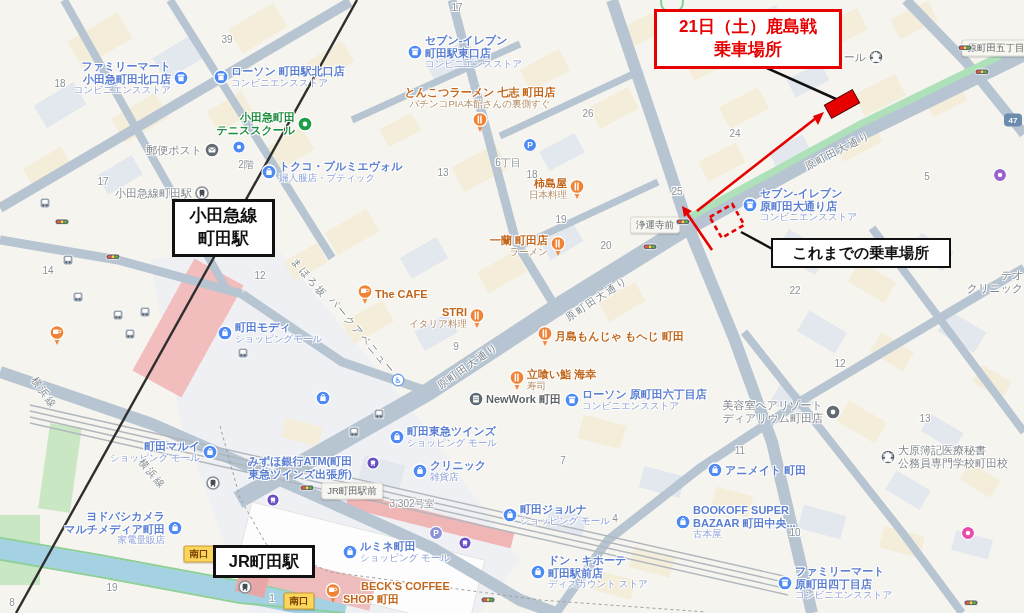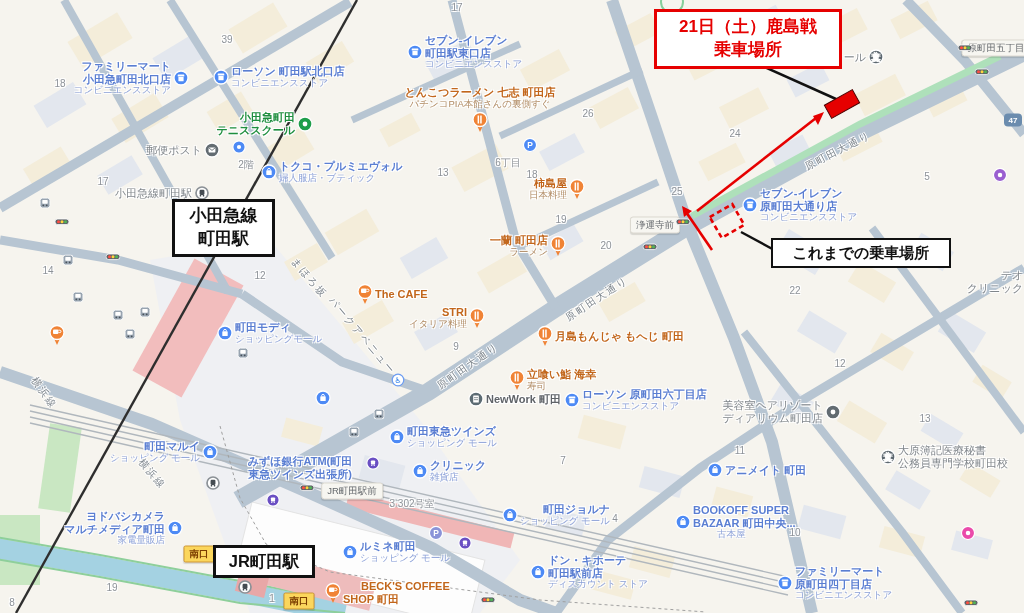--- a/index.html
+++ b/index.html
@@ -343,21 +343,21 @@
       <div class="poi-text halo c-blue" style="right: 859px; top: 528px; transform: translateY(-50%); text-align: right;">
         <span style="display: block;">ヨドバシカメラ</span>
         <span style="display: block;">マルチメディア町田</span>
         <span class="sub" style="display: block;">家電量販店</span>
       </div>
       <div class="icon halo" style="left: 510px; top: 515px;"><svg width="16" height="16" viewBox="0 0 16 16">
           <circle cx="8" cy="8" r="7" fill="#4d8af5" stroke="#fff" stroke-width="1.3"></circle>
           <rect x="5.3" y="6.3" width="5.4" height="4.8" rx="0.6" fill="#fff"></rect>
           <path d="M6.6 6.3 v-0.5 a1.4 1.4 0 0 1 2.8 0 v0.5" fill="none" stroke="#fff" stroke-width="1"></path>
         </svg></div>
-      <div class="poi-text halo c-blue" style="left: 520px; top: 515px; transform: translateY(-50%); text-align: right;">
+      <div class="poi-text halo c-blue" style="left: 520px; top: 515px; transform: translateY(-50%);">
         <span style="display: block;">町田ジョルナ</span>
         <span class="sub" style="display: block;">ショッピング モール</span>
       </div>
       <div class="icon halo" style="left: 350px; top: 552px;"><svg width="16" height="16" viewBox="0 0 16 16">
           <circle cx="8" cy="8" r="7" fill="#4d8af5" stroke="#fff" stroke-width="1.3"></circle>
           <rect x="5.3" y="6.3" width="5.4" height="4.8" rx="0.6" fill="#fff"></rect>
           <path d="M6.6 6.3 v-0.5 a1.4 1.4 0 0 1 2.8 0 v0.5" fill="none" stroke="#fff" stroke-width="1"></path>
         </svg></div>
       <div class="poi-text halo c-blue" style="left: 360px; top: 552px; transform: translateY(-50%);">
         <span style="display: block;">ルミネ町田</span>
@@ -392,21 +392,21 @@
         <span style="display: block;">アニメイト 町田</span>
       </div>
       <div class="icon halo" style="left: 683px; top: 522px;"><svg width="16" height="16" viewBox="0 0 16 16">
           <circle cx="8" cy="8" r="7" fill="#4d8af5" stroke="#fff" stroke-width="1.3"></circle>
           <rect x="5.3" y="6.3" width="5.4" height="4.8" rx="0.6" fill="#fff"></rect>
           <path d="M6.6 6.3 v-0.5 a1.4 1.4 0 0 1 2.8 0 v0.5" fill="none" stroke="#fff" stroke-width="1"></path>
         </svg></div>
       <div class="poi-text halo c-blue" style="left: 693px; top: 522px; transform: translateY(-50%);">
         <span style="display: block;">BOOKOFF SUPER</span>
         <span style="display: block;">BAZAAR 町田中央...</span>
-        <span class="sub" style="display: block; margin-left: 24px;">古本屋</span>
+        <span class="sub" style="display: block;">古本屋</span>
       </div>
       <div class="icon halo" style="left: 785px; top: 583px;"><svg width="16" height="16" viewBox="0 0 16 16">
           <circle cx="8" cy="8" r="7" fill="#4d8af5" stroke="#fff" stroke-width="1.3"></circle>
           <rect x="4.7" y="4.4" width="6.6" height="2" rx="0.5" fill="#fff"></rect>
           <rect x="5.4" y="7" width="5.2" height="4.2" rx="0.5" fill="#fff"></rect>
         </svg></div>
       <div class="poi-text halo c-blue" style="left: 795px; top: 583px; transform: translateY(-50%);">
         <span style="display: block;">ファミリーマート</span>
         <span style="display: block;">原町田四丁目店</span>
         <span class="sub" style="display: block;">コンビニエンスストア</span>

